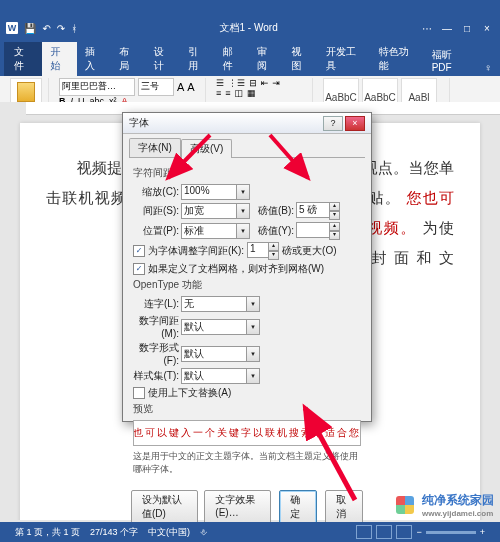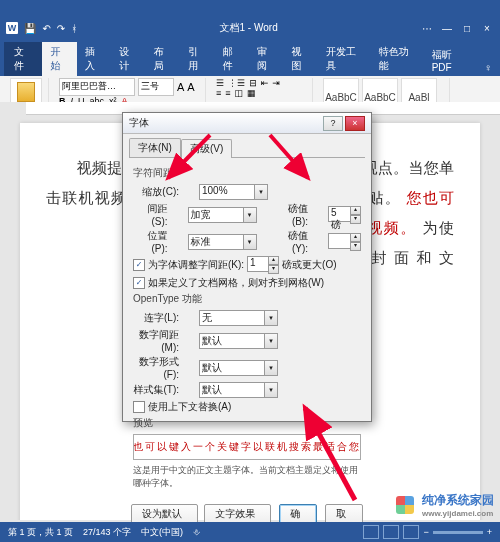--- a/index.html
+++ b/index.html
@@ -20,35 +20,35 @@
 .group .gtop{display:flex;gap:3px;align-items:center;flex-wrap:wrap}
 .pastebtn{width:30px;height:36px;background:#fff;border:1px solid #ddd;display:flex;flex-direction:column;align-items:center;justify-content:center;font-size:8px}
 .pastebtn .picon{width:16px;height:18px;background:linear-gradient(#f9d97a,#e8b030);border:1px solid #c89020;position:relative}
 .sel{border:1px solid #c5c5c5;background:#fff;font-size:9px;padding:1px 2px;height:14px}
 .stylecard{width:34px;height:36px;border:1px solid #ddd;background:#fff;display:flex;align-items:center;justify-content:center;font-size:10px;color:#444}
 .doc-area{position:absolute;top:102px;left:0;right:0;bottom:22px;background:#e6e6e6;overflow:hidden}
 .ruler{height:12px;background:#fff;border-bottom:1px solid #ccc;margin-left:26px}
 .page{background:#fff;margin:8px 20px;min-height:430px;box-shadow:0 0 4px rgba(0,0,0,0.15);padding:30px 26px;position:relative}
 .page p{font-size:15px;line-height:2;color:#333;margin:0;text-align:justify}
 .page .hl{color:#c00000}
-.statusbar{position:absolute;left:0;right:0;bottom:0;height:20px;background:#2b579a;color:#fff;font-size:9px;display:flex;align-items:center;padding:0 8px;gap:10px}
+.statusbar{position:absolute;left:0;right:0;bottom:0;height:20px;background:#2b579a;color:#fff;font-size:9px;display:flex;align-items:center;padding:0 15px;gap:10px}
 .statusbar .sr{margin-left:auto;display:flex;gap:4px;align-items:center}
 .statusbar .sbtn{width:14px;height:12px;border:1px solid #7fa3d1}
 .dialog{position:absolute;left:122px;top:112px;width:248px;height:308px;border:1px solid #7a7a7a;background:#f0f0f0;box-shadow:2px 3px 10px rgba(0,0,0,0.4);font-size:10px;color:#222}
 .dlg-title{height:20px;background:linear-gradient(#fff,#e4e9f2);border-bottom:1px solid #bbb;display:flex;align-items:center;padding:0 6px}
 .dlg-title .dt{flex:1}
 .dlg-title .dctl{display:flex;gap:2px}
 .dlg-title .dctl span{width:18px;height:13px;border:1px solid #9aa;background:linear-gradient(#f8f8f8,#e0e0e0);text-align:center;line-height:12px;font-size:9px}
 .dlg-title .dctl .cx{background:linear-gradient(#e68,#c33);color:#fff;border-color:#a22}
 .dlg-tabs{display:flex;padding:4px 6px 0 6px;gap:0}
 .dlg-tabs .dtab{border:1px solid #aaa;border-bottom:none;padding:2px 8px;background:#e8e8e8;border-radius:2px 2px 0 0;font-size:10px}
 .dlg-tabs .dtab.active{background:#f0f0f0;position:relative;top:1px}
 .dlg-body{border-top:1px solid #aaa;margin:0 6px;padding:6px 4px}
 .sec{font-size:10px;color:#444;margin:2px 0 4px 0}
-.row{display:flex;align-items:center;margin:2px 0;gap:20px}
+.row{display:flex;align-items:center;margin:2px 0;gap:2px}
 .row label{width:46px;text-align:right;font-size:10px}
 .inp{border:1px solid #999;background:#fff;height:14px;font-size:10px;padding:0 2px}
 .spin{width:44px;display:flex}
 .spin .inp{flex:1;border-right:none}
 .spin .sp{width:11px;display:flex;flex-direction:column}
 .spin .sp div{height:7px;border:1px solid #999;background:linear-gradient(#f8f8f8,#ddd);font-size:6px;text-align:center;line-height:5px}
 .dd{display:flex}
 .dd .inp{border-right:none}
 .dd .ar{width:12px;border:1px solid #999;background:linear-gradient(#f8f8f8,#ddd);font-size:7px;text-align:center;line-height:14px}
 .chk{display:flex;align-items:center;gap:3px;font-size:10px;margin:2px 0}
@@ -83,22 +83,22 @@
       <span>—</span>
       <span>□</span>
       <span>×</span>
     </div>
   </div>
 
   <div class="ribbon-tabs">
     <div class="filetab">文件</div>
     <div class="tab active">开始</div>
     <div class="tab">插入</div>
+    <div class="tab">布局</div>
     <div class="tab">设计</div>
-    <div class="tab">布局</div>
     <div class="tab">引用</div>
     <div class="tab">邮件</div>
     <div class="tab">审阅</div>
     <div class="tab">视图</div>
     <div class="tab">开发工具</div>
     <div class="tab">特色功能</div>
     <div class="tab">福昕PDF</div>
     <div class="tab">♀</div>
   </div>
 

